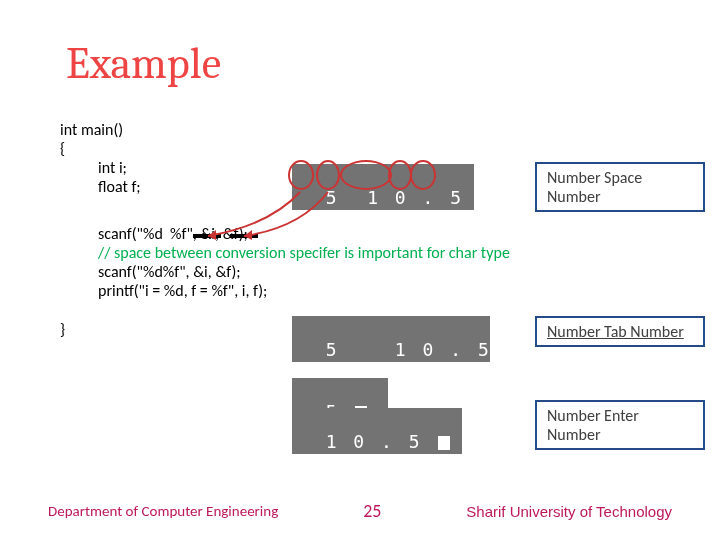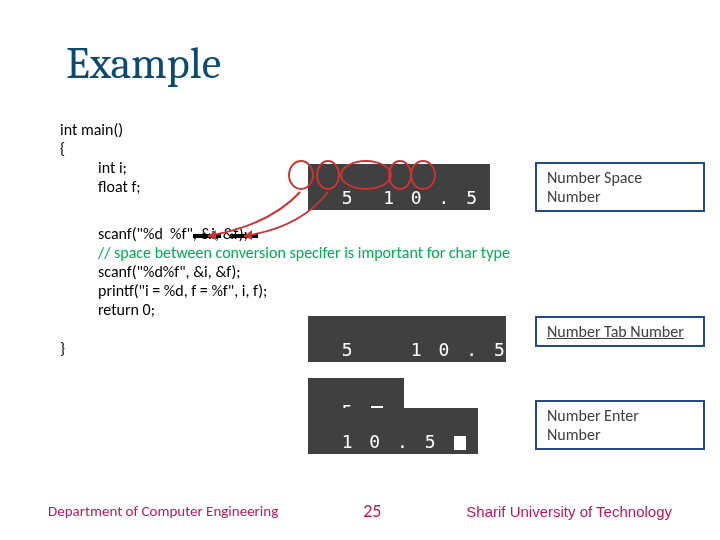--- a/index.html
+++ b/index.html
@@ -10,46 +10,45 @@
     font-family: Calibri, Arial, sans-serif;
     position: relative;
     overflow: hidden;
   }
   .title {
     position: absolute;
     left: 66px;
     top: 38px;
     font-size: 44px;
     font-weight: 400;
-    color: #0c4a6e;
+    color: #ef4444;
     font-family: Cambria, Georgia, serif;
   }
   .code-area {
     position: absolute;
     left: 40px;
     top: 120px;
     width: 640px;
     font-size: 16px;
     color: #000;
     margin-left: 20px;
   }
   .line { white-space: pre; }
   .indent { padding-left: 38px; }
   .comment { color: #00b050; }
 
   .blackbox {
     position: absolute;
-    background: #404040;
+    background: #737373;
     color: #fff;
     font-family: monospace, monospace;
     font-size: 18px;
     letter-spacing: 3px;
     padding: 2px 6px;
     white-space: pre;
-    margin-left: 16px;
   }
   .box1 { left: 292px; top: 164px; width: 182px; }
 
   .circle {
     position: absolute;
     border: 2px solid #cc3333;
     border-radius: 50%;
     background: transparent;
   }
   .c-5 { left: 288px; top: 160px; width: 26px; height: 30px; }
@@ -121,21 +120,20 @@
 <div class="code-area">
   <div class="line">int main()</div>
   <div class="line">{</div>
   <div class="line indent">int i;</div>
   <div class="line indent">float f;</div>
   <div style="height:28px"></div>
   <div class="line indent">scanf("%d  %f", &amp;i, &amp;f);</div>
   <div class="line indent comment">// space between conversion specifer is important for char type</div>
   <div class="line indent">scanf("%d%f", &amp;i, &amp;f);</div>
   <div class="line indent">printf("i = %d, f = %f", i, f);</div>
-  <div class="line indent">return 0;</div>
   <div style="height:20px"></div>
   <div class="line">}</div>
 </div>
 
 <div class="mark-d"></div>
 <div class="mark-f"></div>
 
 <div class="blackbox box1">
   <span>5  1 0 . 5 </span><span class="cursor-white"></span>
 </div>

